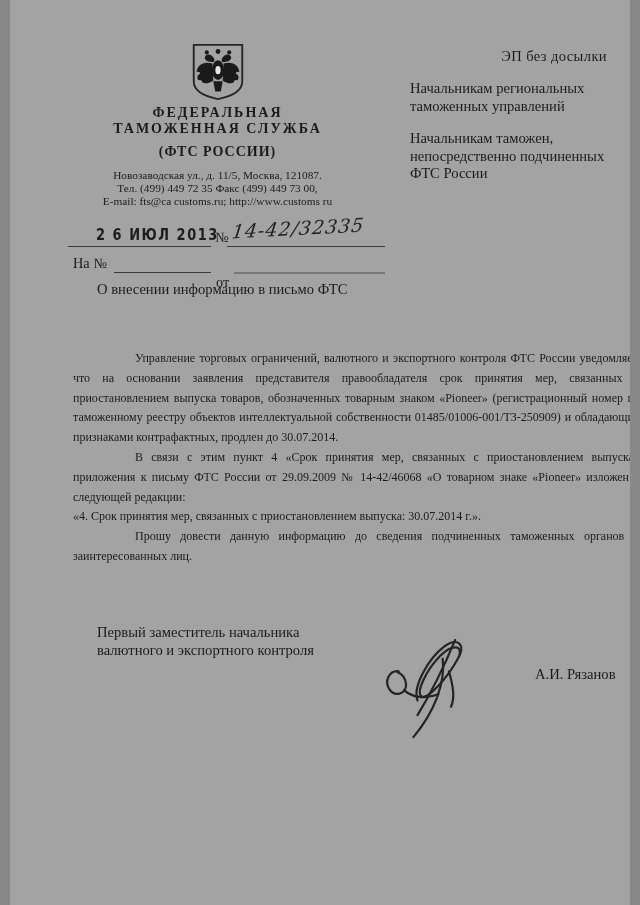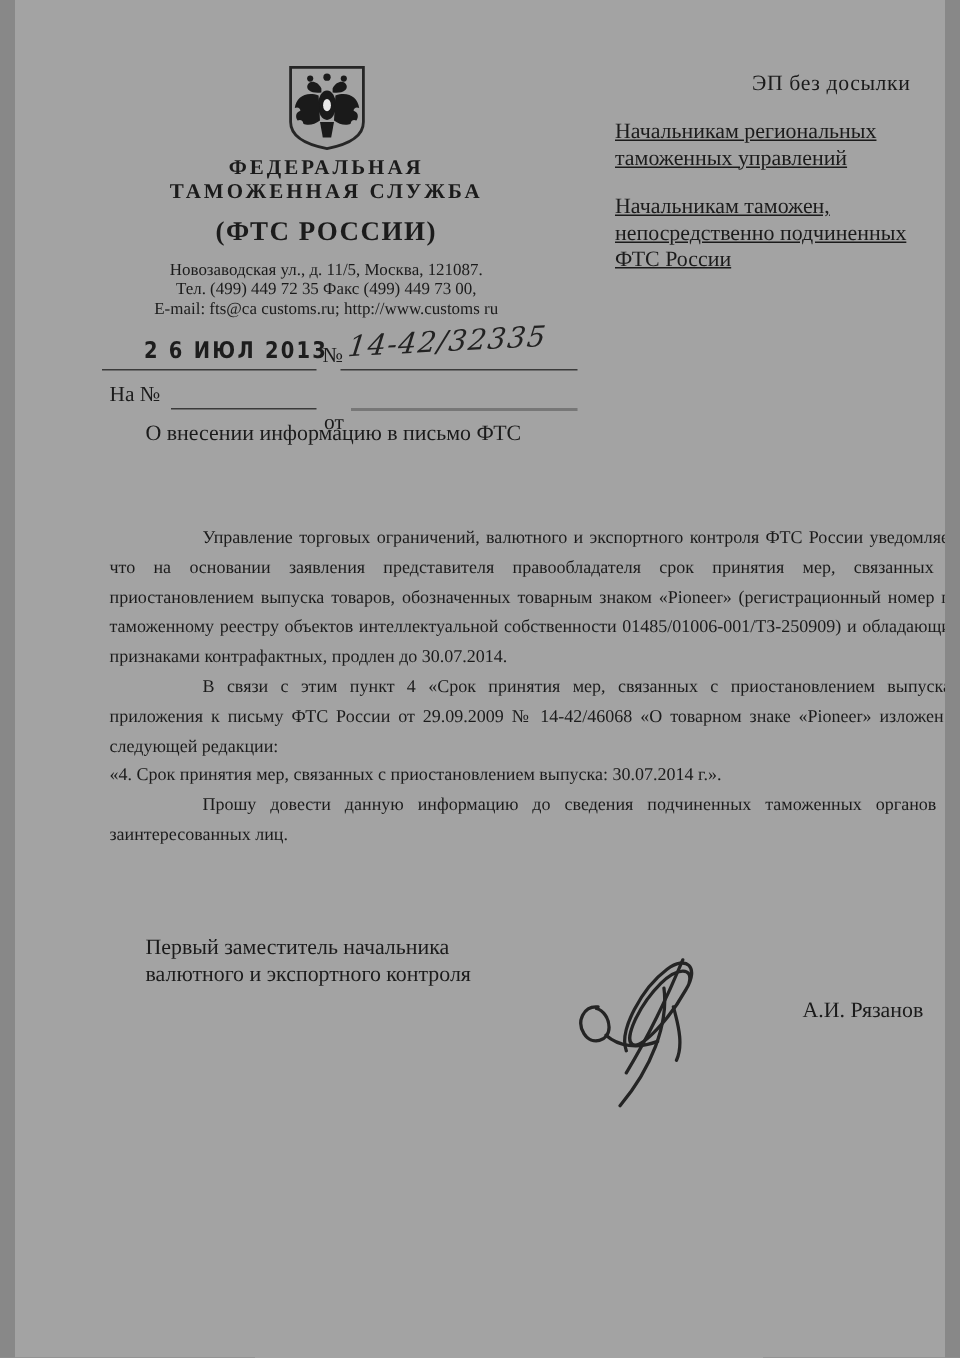--- a/index.html
+++ b/index.html
@@ -15,25 +15,25 @@
   .abs{position:absolute;}
 
   
   .corner-note{top:48px;right:23px;font-size:14.5px;letter-spacing:.4px;}
 
   
   .letterhead{left:50px;top:42px;width:315px;text-align:center;}
   .emblem{display:block;margin:0 auto;width:56px;height:60px;}
   .org-line1,.org-line2{font-weight:bold;font-size:14px;letter-spacing:2px;line-height:16px;}
   .org-line1{margin-top:3px;}
-  .org-line3{font-weight:bold;font-size:18px;letter-spacing:1px;margin-top:7px;}
+  .org-line3{font-weight:bold;font-size:14px;letter-spacing:1px;margin-top:7px;}
   .lh-address{margin-top:9px;font-size:11.3px;line-height:13.2px;}
 
   
-  .addressees{left:400px;top:80px;width:225px;font-size:14.6px;line-height:17.6px;text-decoration:underline;}
+  .addressees{left:400px;top:80px;width:225px;font-size:14.6px;line-height:17.6px;}
   .addr-block2{margin-top:15px;}
 
   
   .stamp-date{left:86px;top:227px;font-family:"DejaVu Sans",sans-serif;font-weight:bold;
               font-size:13px;letter-spacing:1.5px;transform:scaleY(1.18);color:#1d1d1d;white-space:nowrap;}
   .num-label,.reply-label,.from-label{font-size:14.3px;}
   .num-label{left:205px;top:229px;}
   .num-value{left:222px;top:217px;font-family:"DejaVu Serif",serif;font-style:italic;
              font-size:19px;letter-spacing:1px;transform:rotate(-3deg) skewX(-10deg);color:#222;white-space:nowrap;}
   .reply-label{left:63px;top:255px;}

